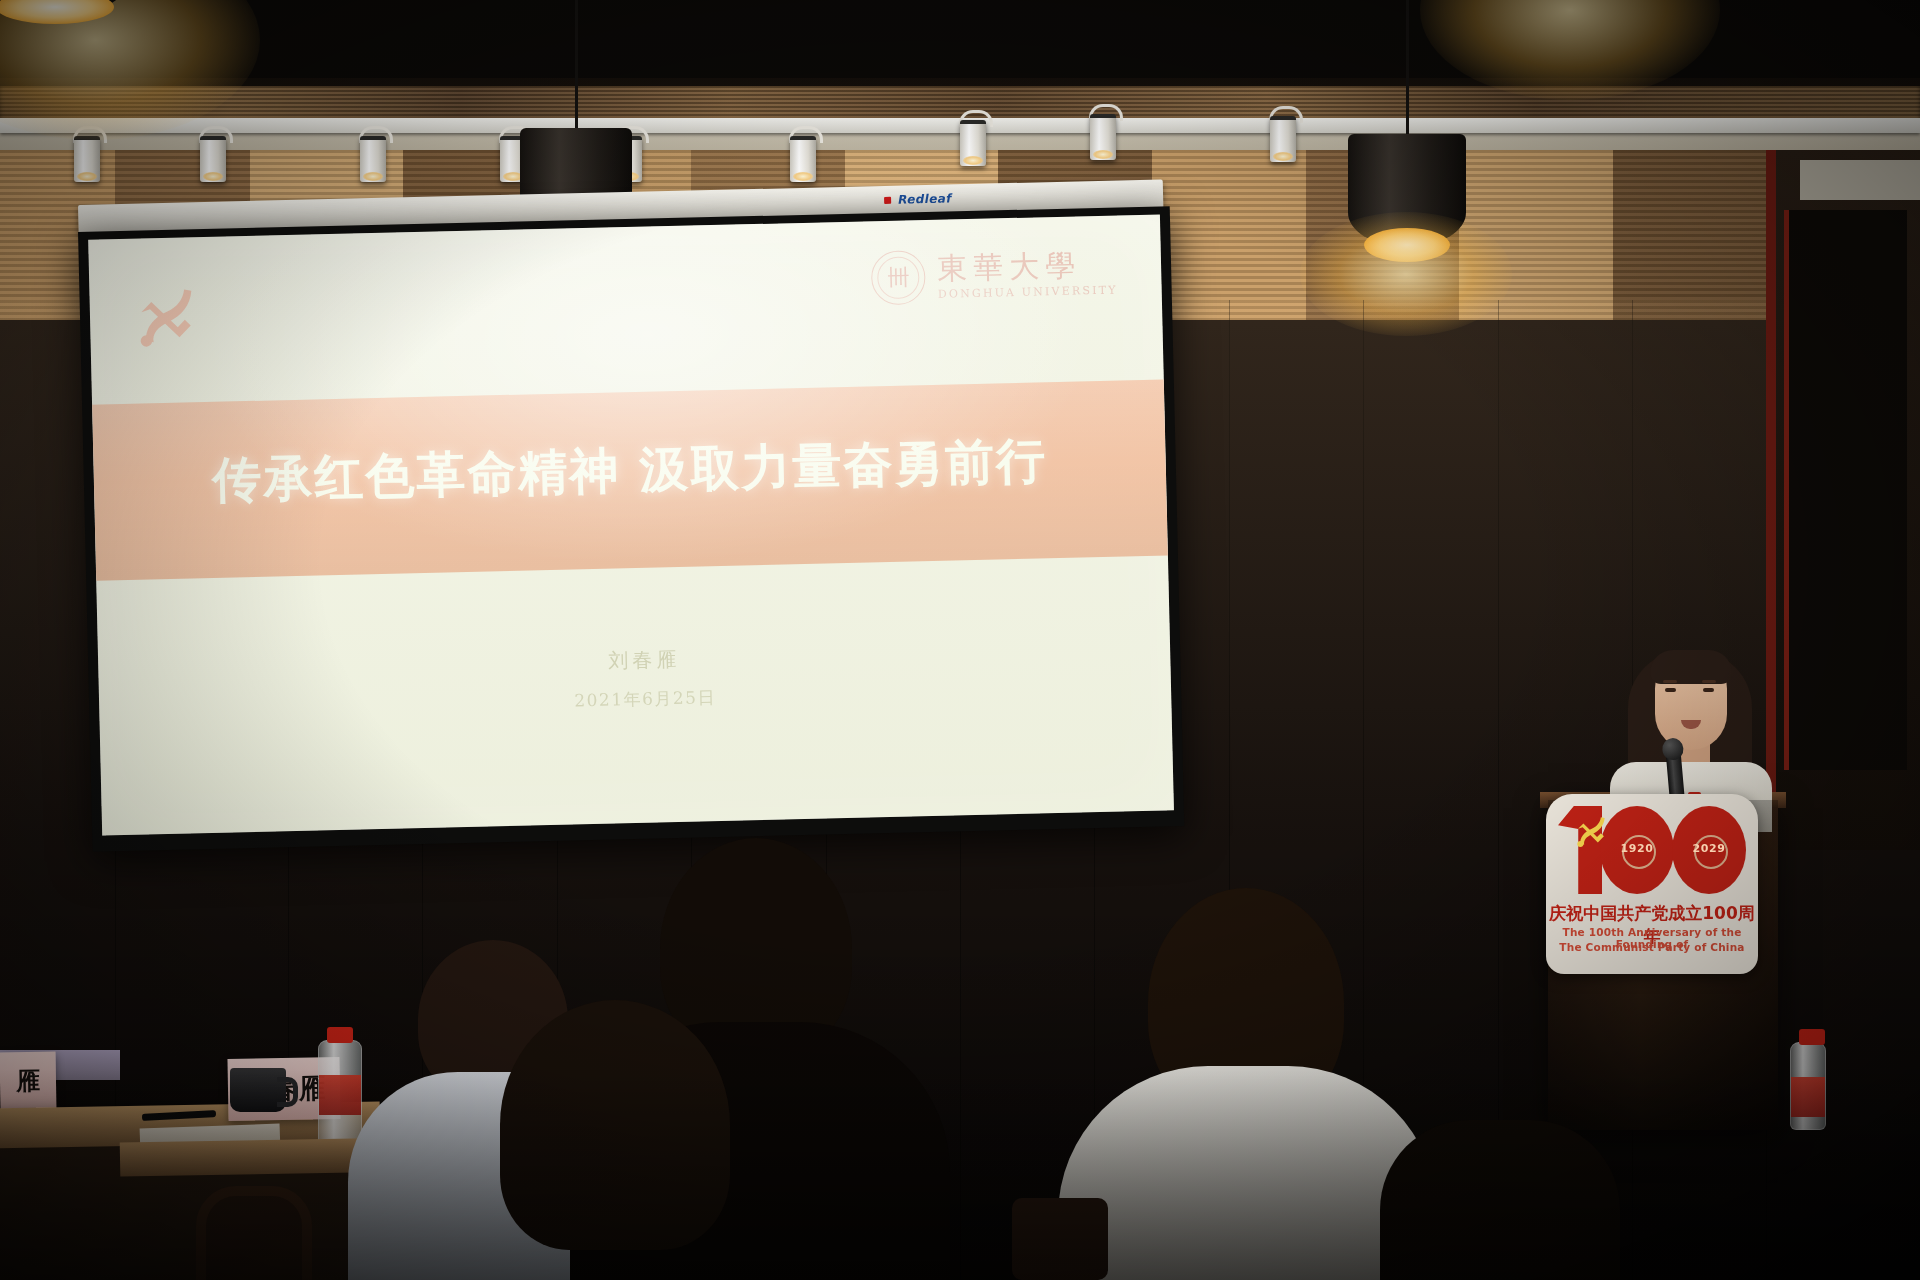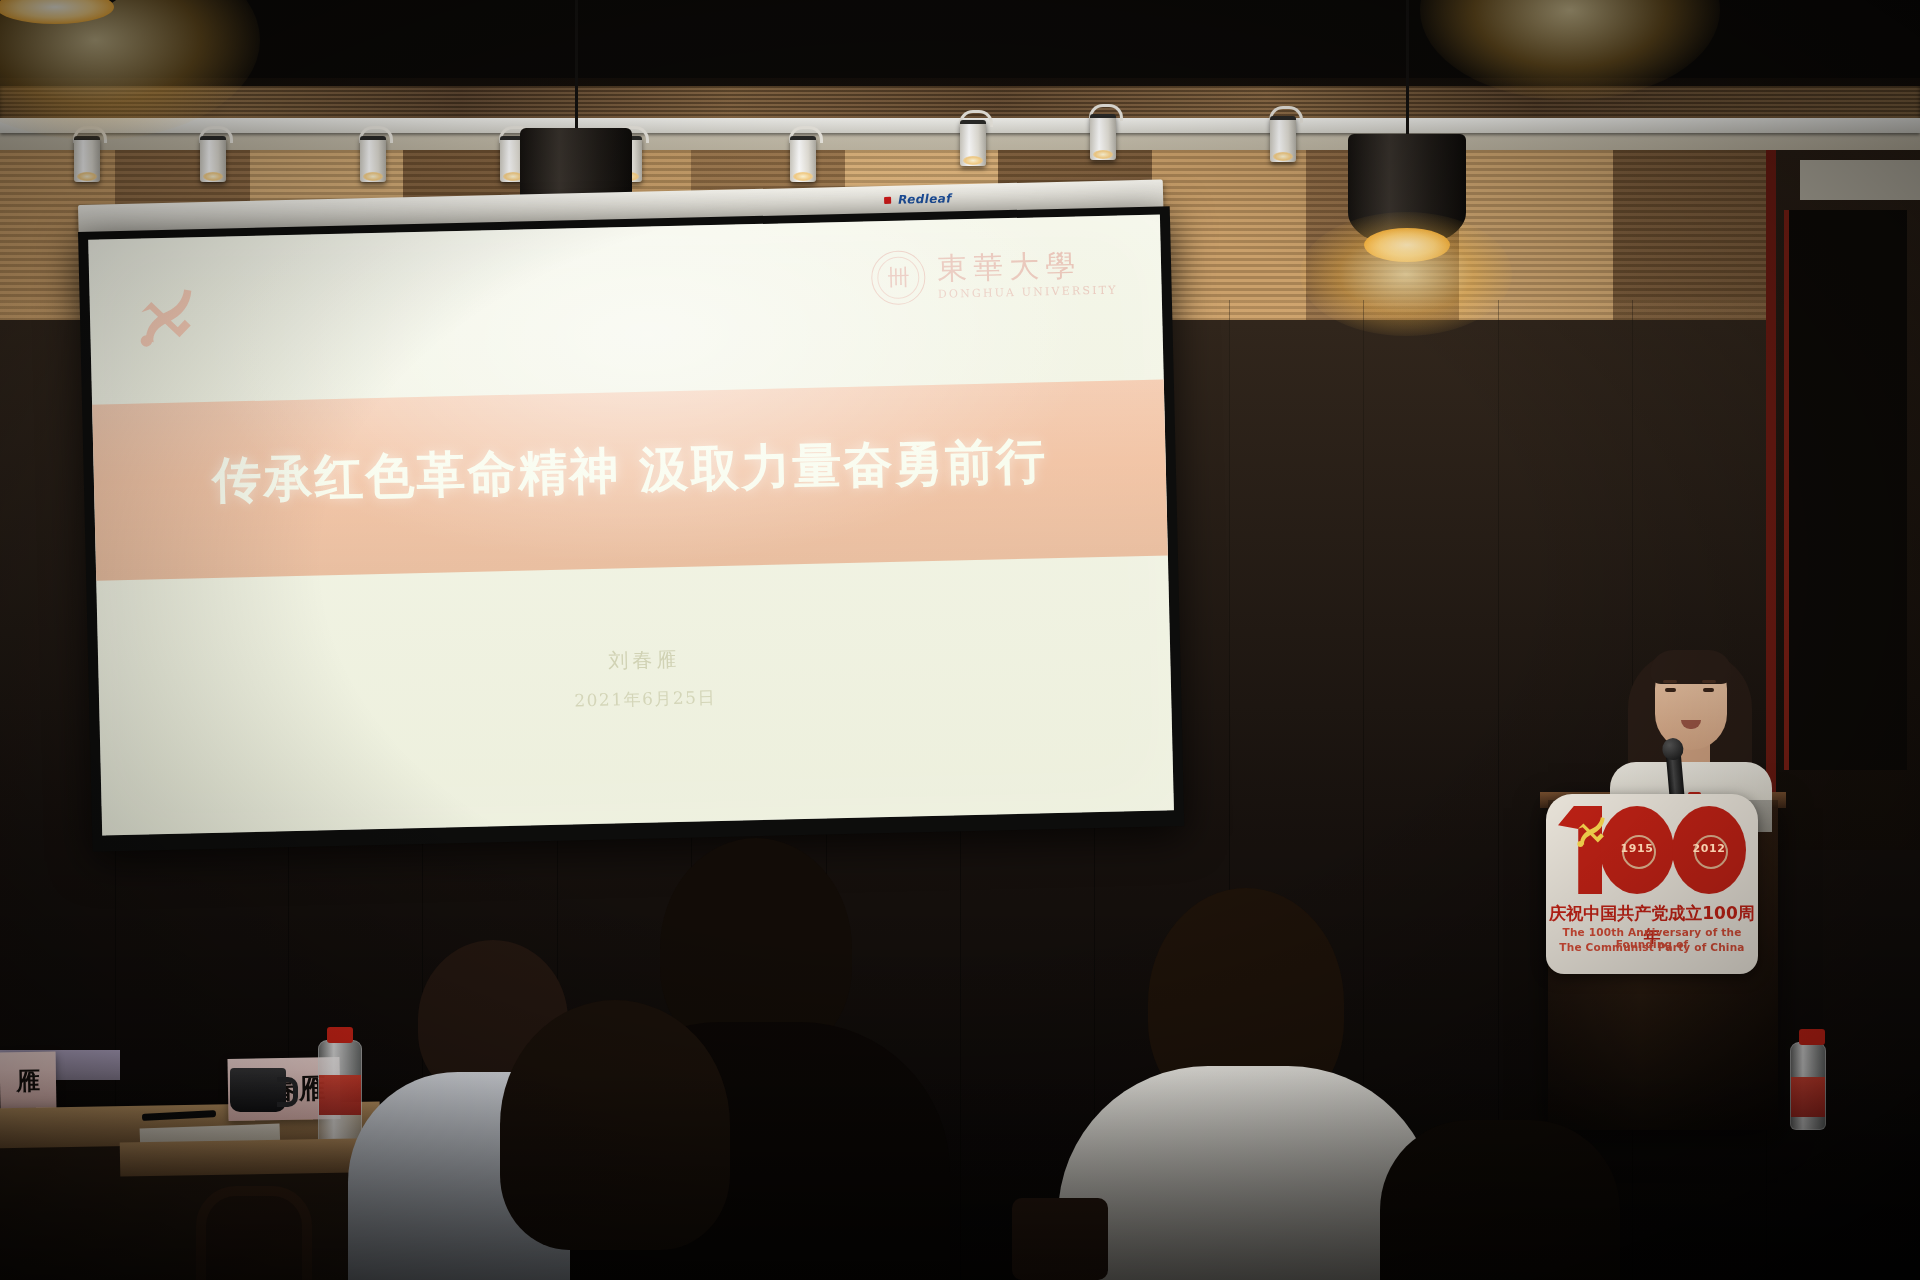--- a/index.html
+++ b/index.html
@@ -395,22 +395,22 @@
   </div>
 
   <div class="podium-shadow"></div>
 
   <div class="cpc100">
     <div class="plate"></div>
     <div class="num">
       <div class="one"></div>
       <div class="o o1"></div>
       <div class="o o2"></div>
-      <div class="yr yr1">1915</div>
-      <div class="yr yr2">2012</div>
+      <div class="yr yr1">1920</div>
+      <div class="yr yr2">2029</div>
       <div class="hs">
         <svg viewBox="0 0 100 100" aria-hidden="true">
           <g fill="#e9c94a">
             <path d="M22 84 C20 68 32 52 52 44 C66 38 74 28 76 14 L86 16 C84 36 72 50 54 58 C38 65 30 74 32 86 Z"></path>
             <path d="M16 44 L30 30 L40 40 L66 66 L76 56 L84 64 L68 80 L28 40 Z"></path>
             <circle cx="22" cy="84" r="8"></circle>
           </g>
         </svg>
       </div>
     </div>

